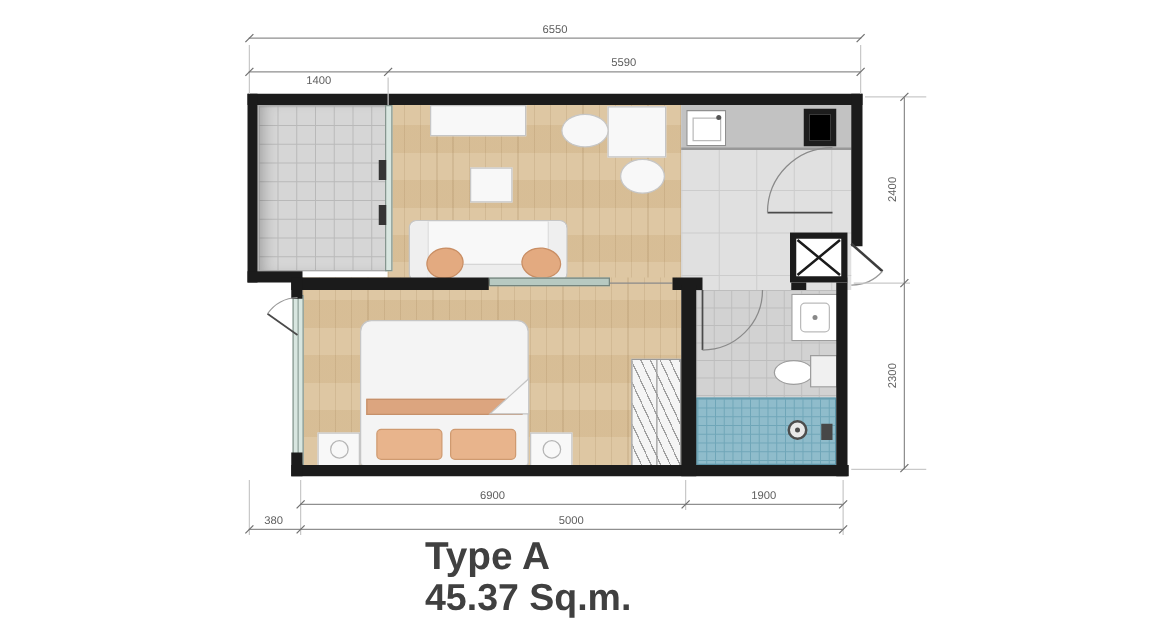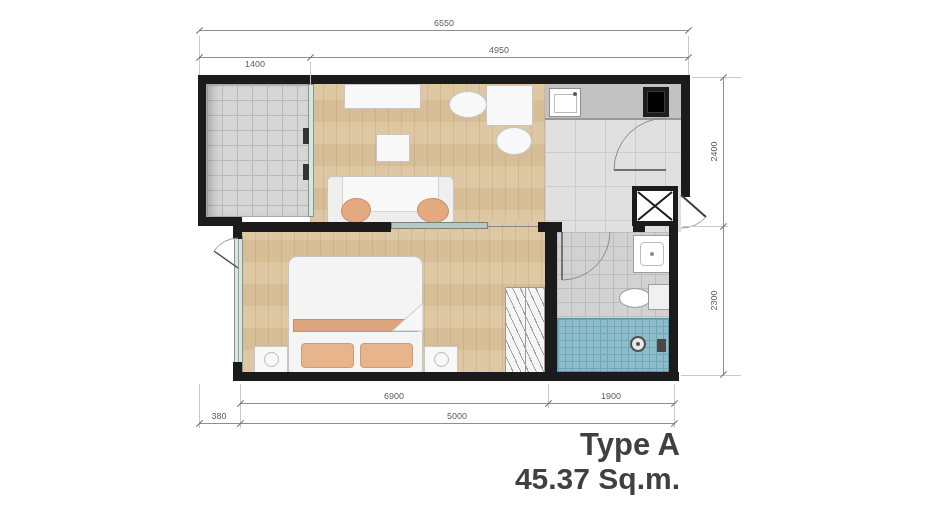--- a/index.html
+++ b/index.html
@@ -35,21 +35,21 @@
   .peach{background:#e3aa80;border:1px solid #c98e64;}
   
   .glass{position:absolute;background:#d8e6e0;border:1px solid #86968f;box-sizing:border-box;}
   
   .dim-line{position:absolute;background:#8f8f8f;}
   .ext-line{position:absolute;background:#c9c9c9;}
   .tick{position:absolute;width:9px;height:1px;background:#6f6f6f;transform:rotate(-45deg);}
   .dim-label{position:absolute;font-size:9px;color:#5f5f5f;text-align:center;width:40px;height:11px;line-height:11px;}
   .dim-label.rot{transform:rotate(-90deg);}
   
-  #title-block{position:absolute;left:340px;top:428px;width:340px;text-align:right;color:#404040;}
+  #title-block{position:absolute;left:340px;top:428px;width:340px;text-align:left;color:#404040;}
   #title-line1{font-size:31px;font-weight:bold;line-height:34px;}
   #title-line2{font-size:30px;font-weight:bold;line-height:33px;}
   svg.overlay{position:absolute;left:0;top:0;pointer-events:none;}
 </style>
 </head>
 <body>
 
 <div id="canvas">
 
   <div class="floor balcony-tile" style="left:206px;top:84px;width:104px;height:133px;"></div>
@@ -182,21 +182,21 @@
   <div class="tick" style="left:236px;top:403px;"></div>
   <div class="tick" style="left:544px;top:403px;"></div>
   <div class="tick" style="left:670px;top:403px;"></div>
   <div class="dim-line" style="left:199px;top:423px;width:475px;height:1px;"></div>
   <div class="tick" style="left:195px;top:423px;"></div>
   <div class="tick" style="left:236px;top:423px;"></div>
   <div class="tick" style="left:670px;top:423px;"></div>
 
   <div class="dim-label" style="left:424px;top:18px;">6550</div>
   <div class="dim-label" style="left:235px;top:59px;">1400</div>
-  <div class="dim-label" style="left:479px;top:45px;">4950</div>
+  <div class="dim-label" style="left:479px;top:45px;">5590</div>
   <div class="dim-label rot" style="left:694px;top:146px;">2400</div>
   <div class="dim-label rot" style="left:694px;top:295px;">2300</div>
   <div class="dim-label rot" style="left:726px;top:221px;">5200</div>
   <div class="dim-label" style="left:374px;top:391px;">6900</div>
   <div class="dim-label" style="left:591px;top:391px;">1900</div>
   <div class="dim-label" style="left:199px;top:411px;">380</div>
   <div class="dim-label" style="left:437px;top:411px;">5000</div>
 
   <div id="title-block">
     <div id="title-line1">Type A</div>

